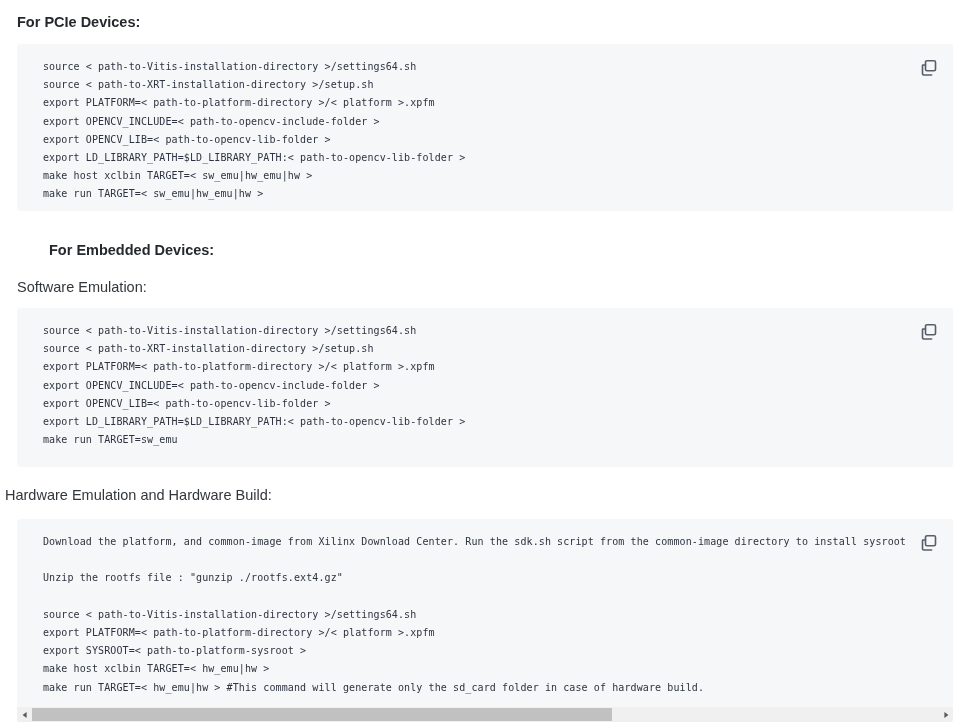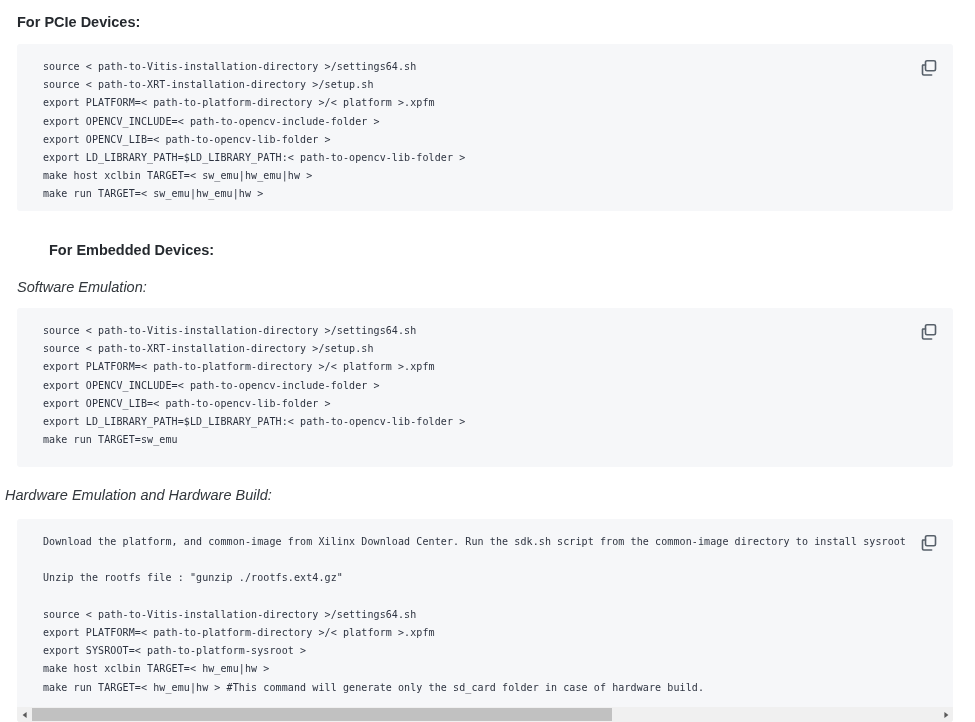--- a/index.html
+++ b/index.html
@@ -28,21 +28,20 @@
     padding: 0;
     line-height: 1.2;
   }
   .heading-regular {
     font-size: 14.5px;
     font-weight: normal;
     color: #32373c;
     margin: 0;
     padding: 0;
     line-height: 1.2;
-    font-style: italic;
   }
 
   .codeblock {
     position: relative;
     background: #f6f7f9;
     border-radius: 3px;
     overflow: hidden;
   }
   .codeblock pre {
     margin: 0;

